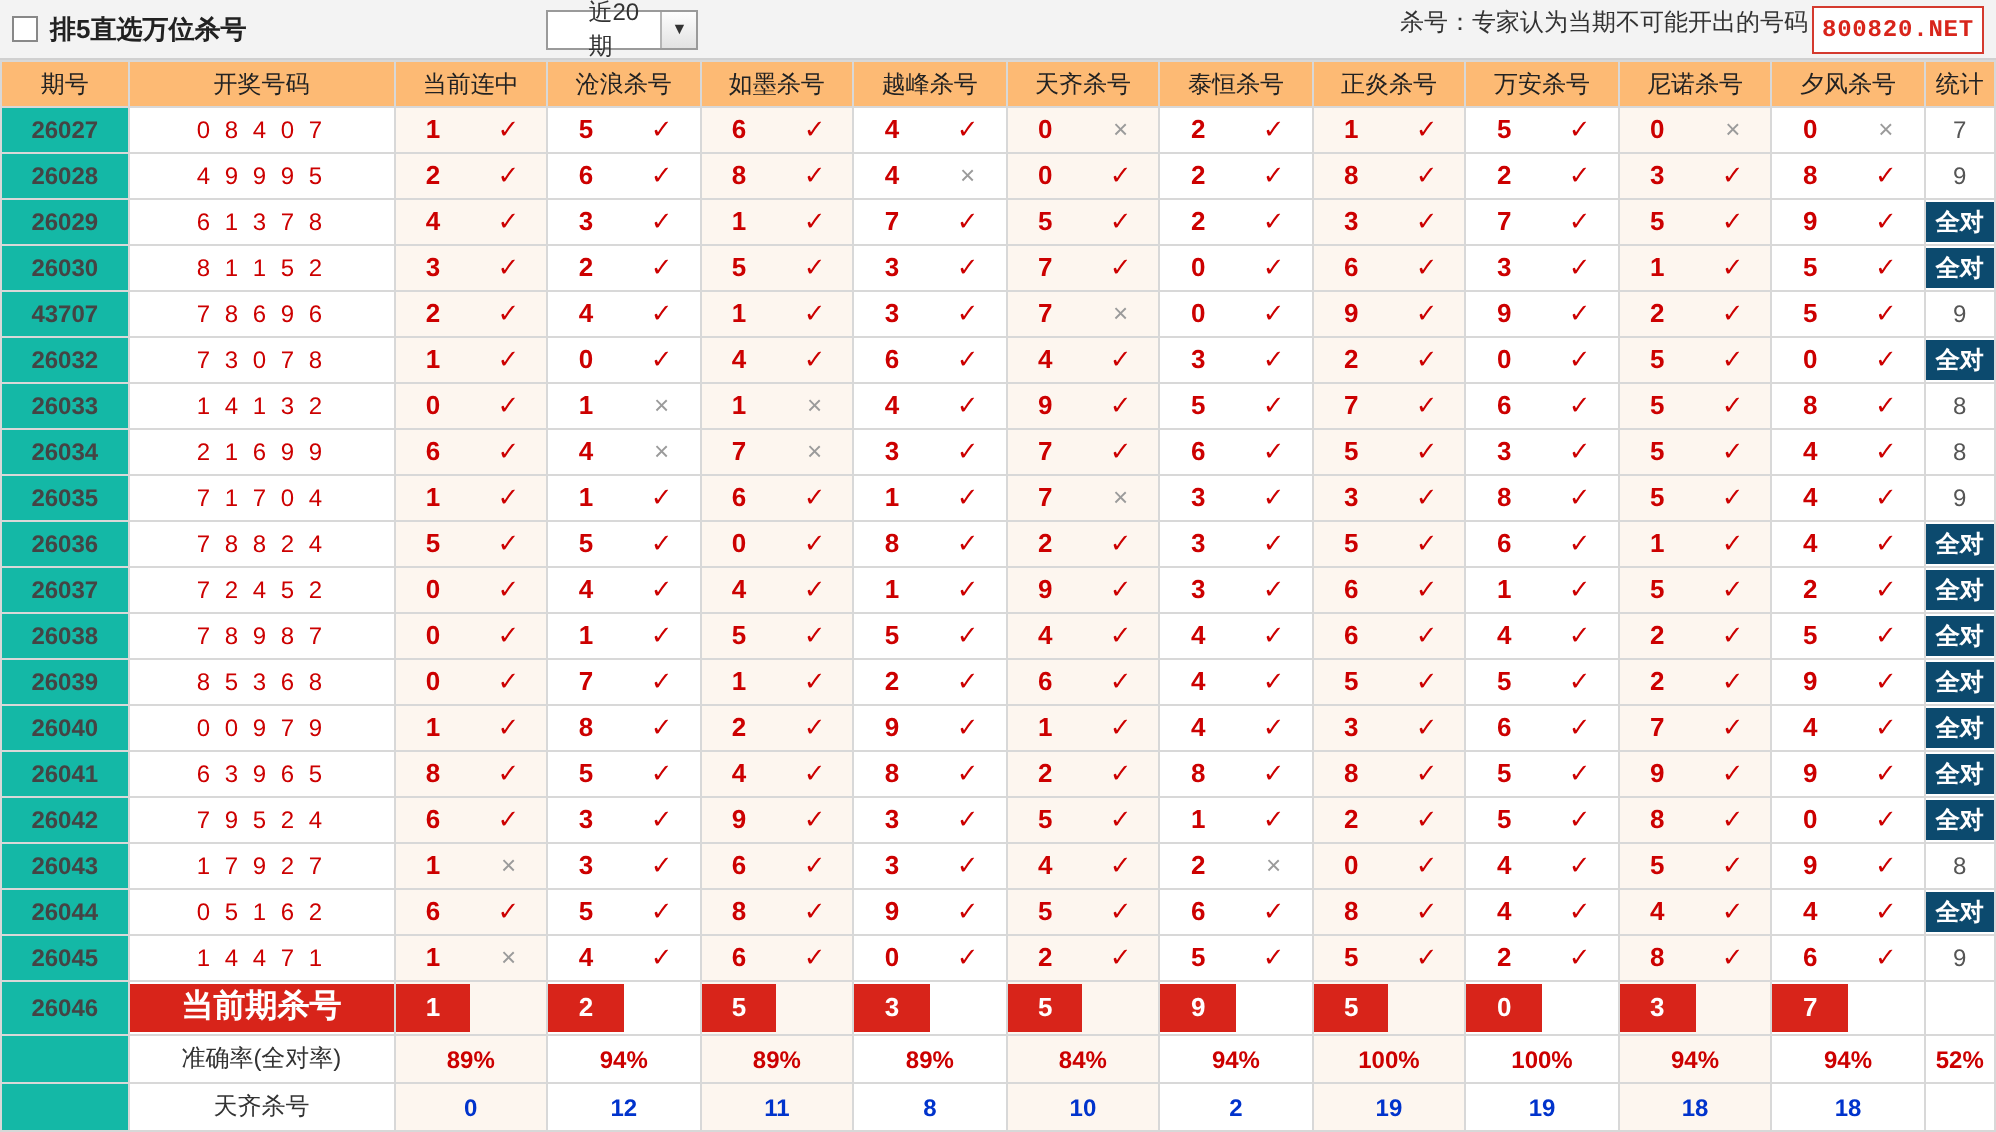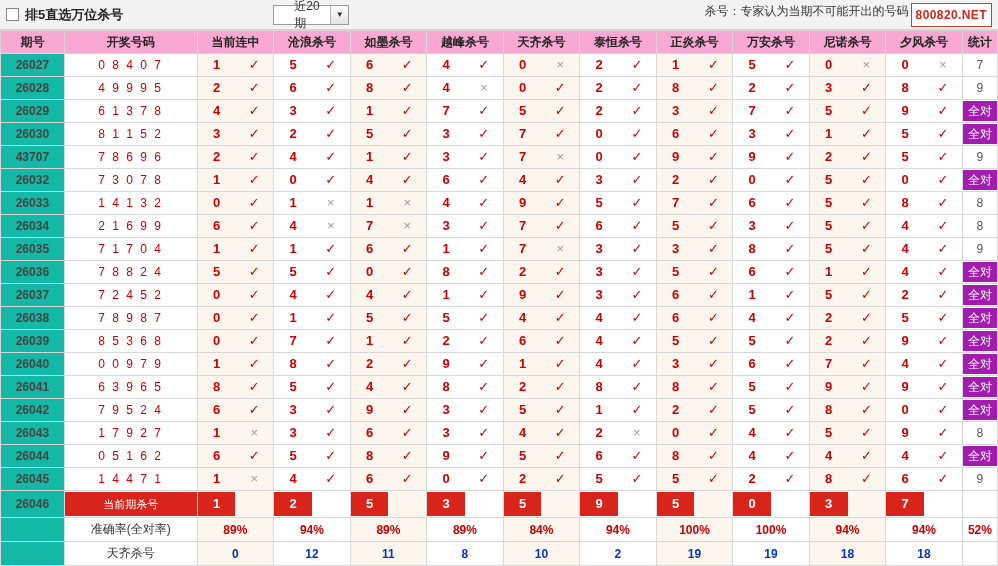--- a/index.html
+++ b/index.html
@@ -61,41 +61,42 @@
   .killnote{color:#333;}
   .brandbox{
     margin-left:2px;
     border:1px solid #d43a2e;
     background:#fff;
     color:#d8251b;
     font-weight:bold;
     font-size:12px;
     padding:4px 4px;
     letter-spacing:0.4px;
+    font-family:Liberation Mono, monospace;
   }
 
   
   table.main{
     border-collapse:collapse;
     width:998px;
     table-layout:fixed;
   }
   table.main th, table.main td{
     border:1px solid #d8d8d8;
     padding:0;
     height:22px;
     text-align:center;
     vertical-align:middle;
     font-size:12px;
     overflow:hidden;
     white-space:nowrap;
   }
   thead th{
-    background:#f9a8d4;
-    font-weight:bold;
+    background:#fdba74;
+    font-weight:normal;
     color:#222;
     height:26px;
     font-size:13px;
   }
   
   .c-period{width:60px;}
   .c-code{width:125px;}
   .c-exp{width:72px;}
   .c-total{width:33px;}
 
@@ -132,35 +133,35 @@
   
   .tint-a{background:#fdf6ef;}
   .tint-b{background:#ffffff;}
 
   td.total{
     color:#555;
     font-size:12px;
   }
   td.total .allok{
     display:block;
-    background:#a21caf;
+    background:#0c4a6e;
     color:#fff;
-    font-weight:normal;
+    font-weight:bold;
     font-size:12px;
     line-height:20px;
     height:20px;
   }
 
   
   tr.current td{height:26px;}
   .curlabel{
     background:#d8241a;
     color:#fff;
-    font-weight:normal;
-    font-size:11px;
+    font-weight:bold;
+    font-size:16px;
     line-height:24px;
     height:24px;
     display:block;
   }
   .cur-exp{
     display:flex;height:100%;align-items:center;
   }
   .cur-exp .kbox{
     flex:0 0 50%;
     background:#d8241a;

